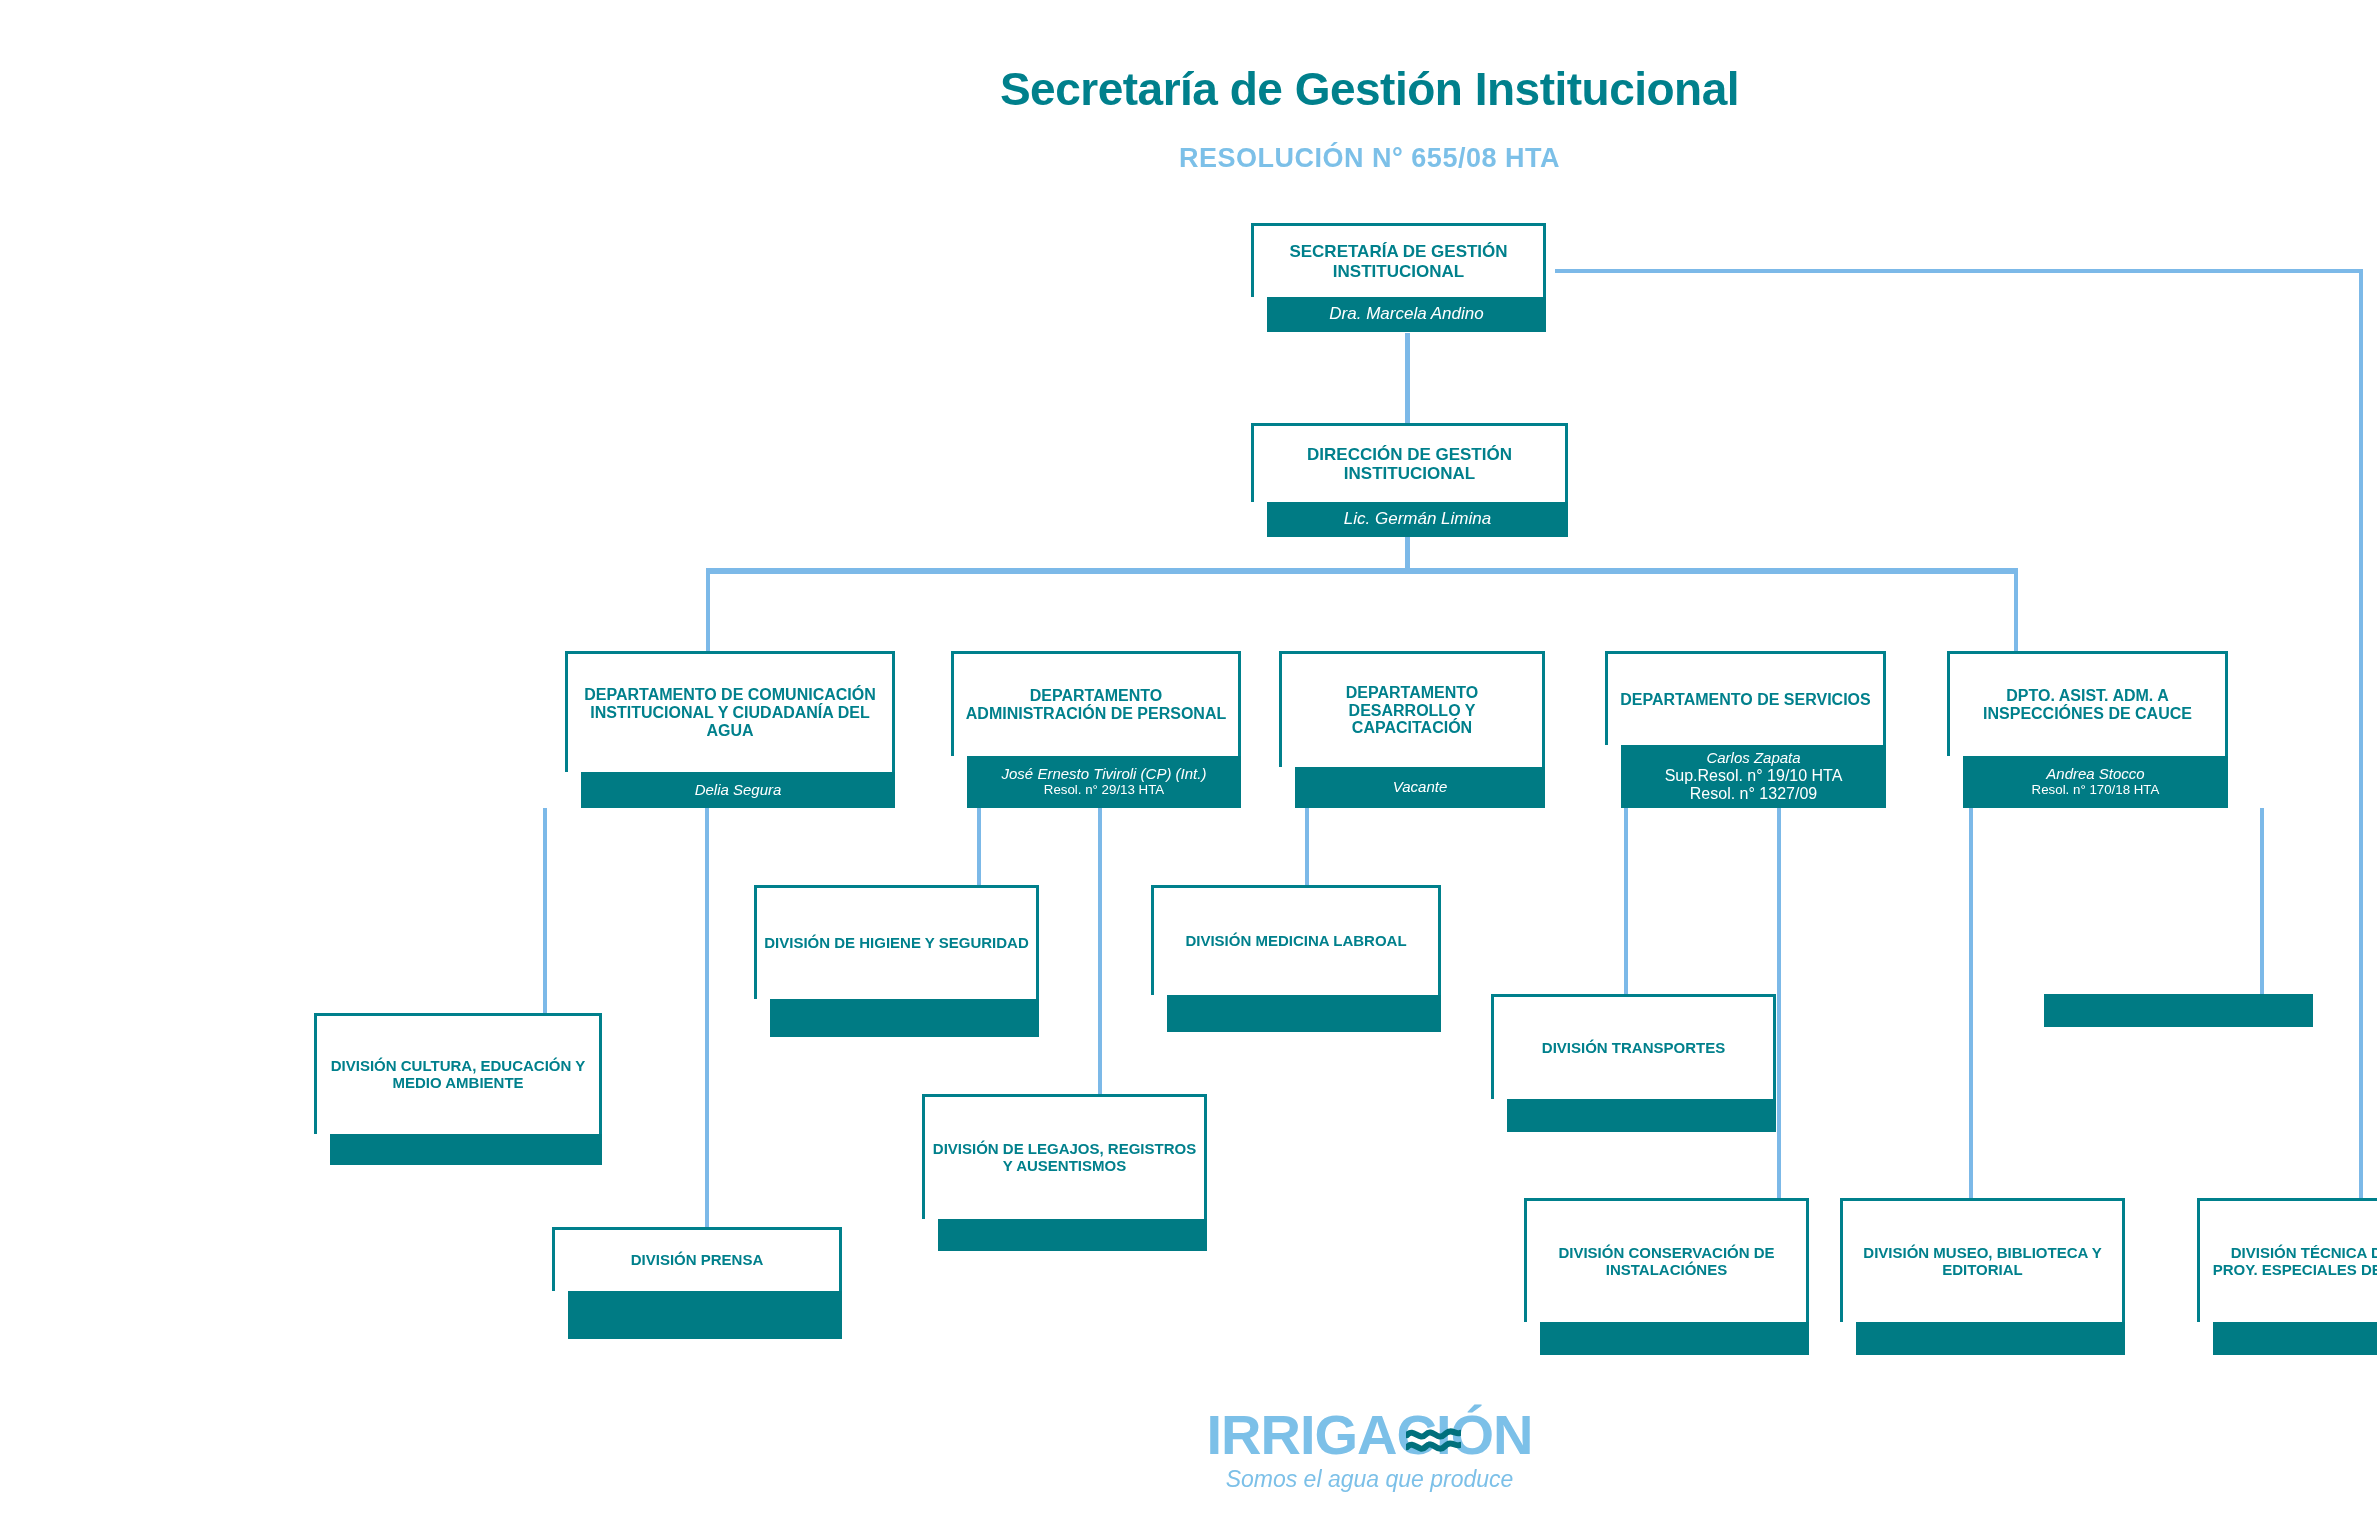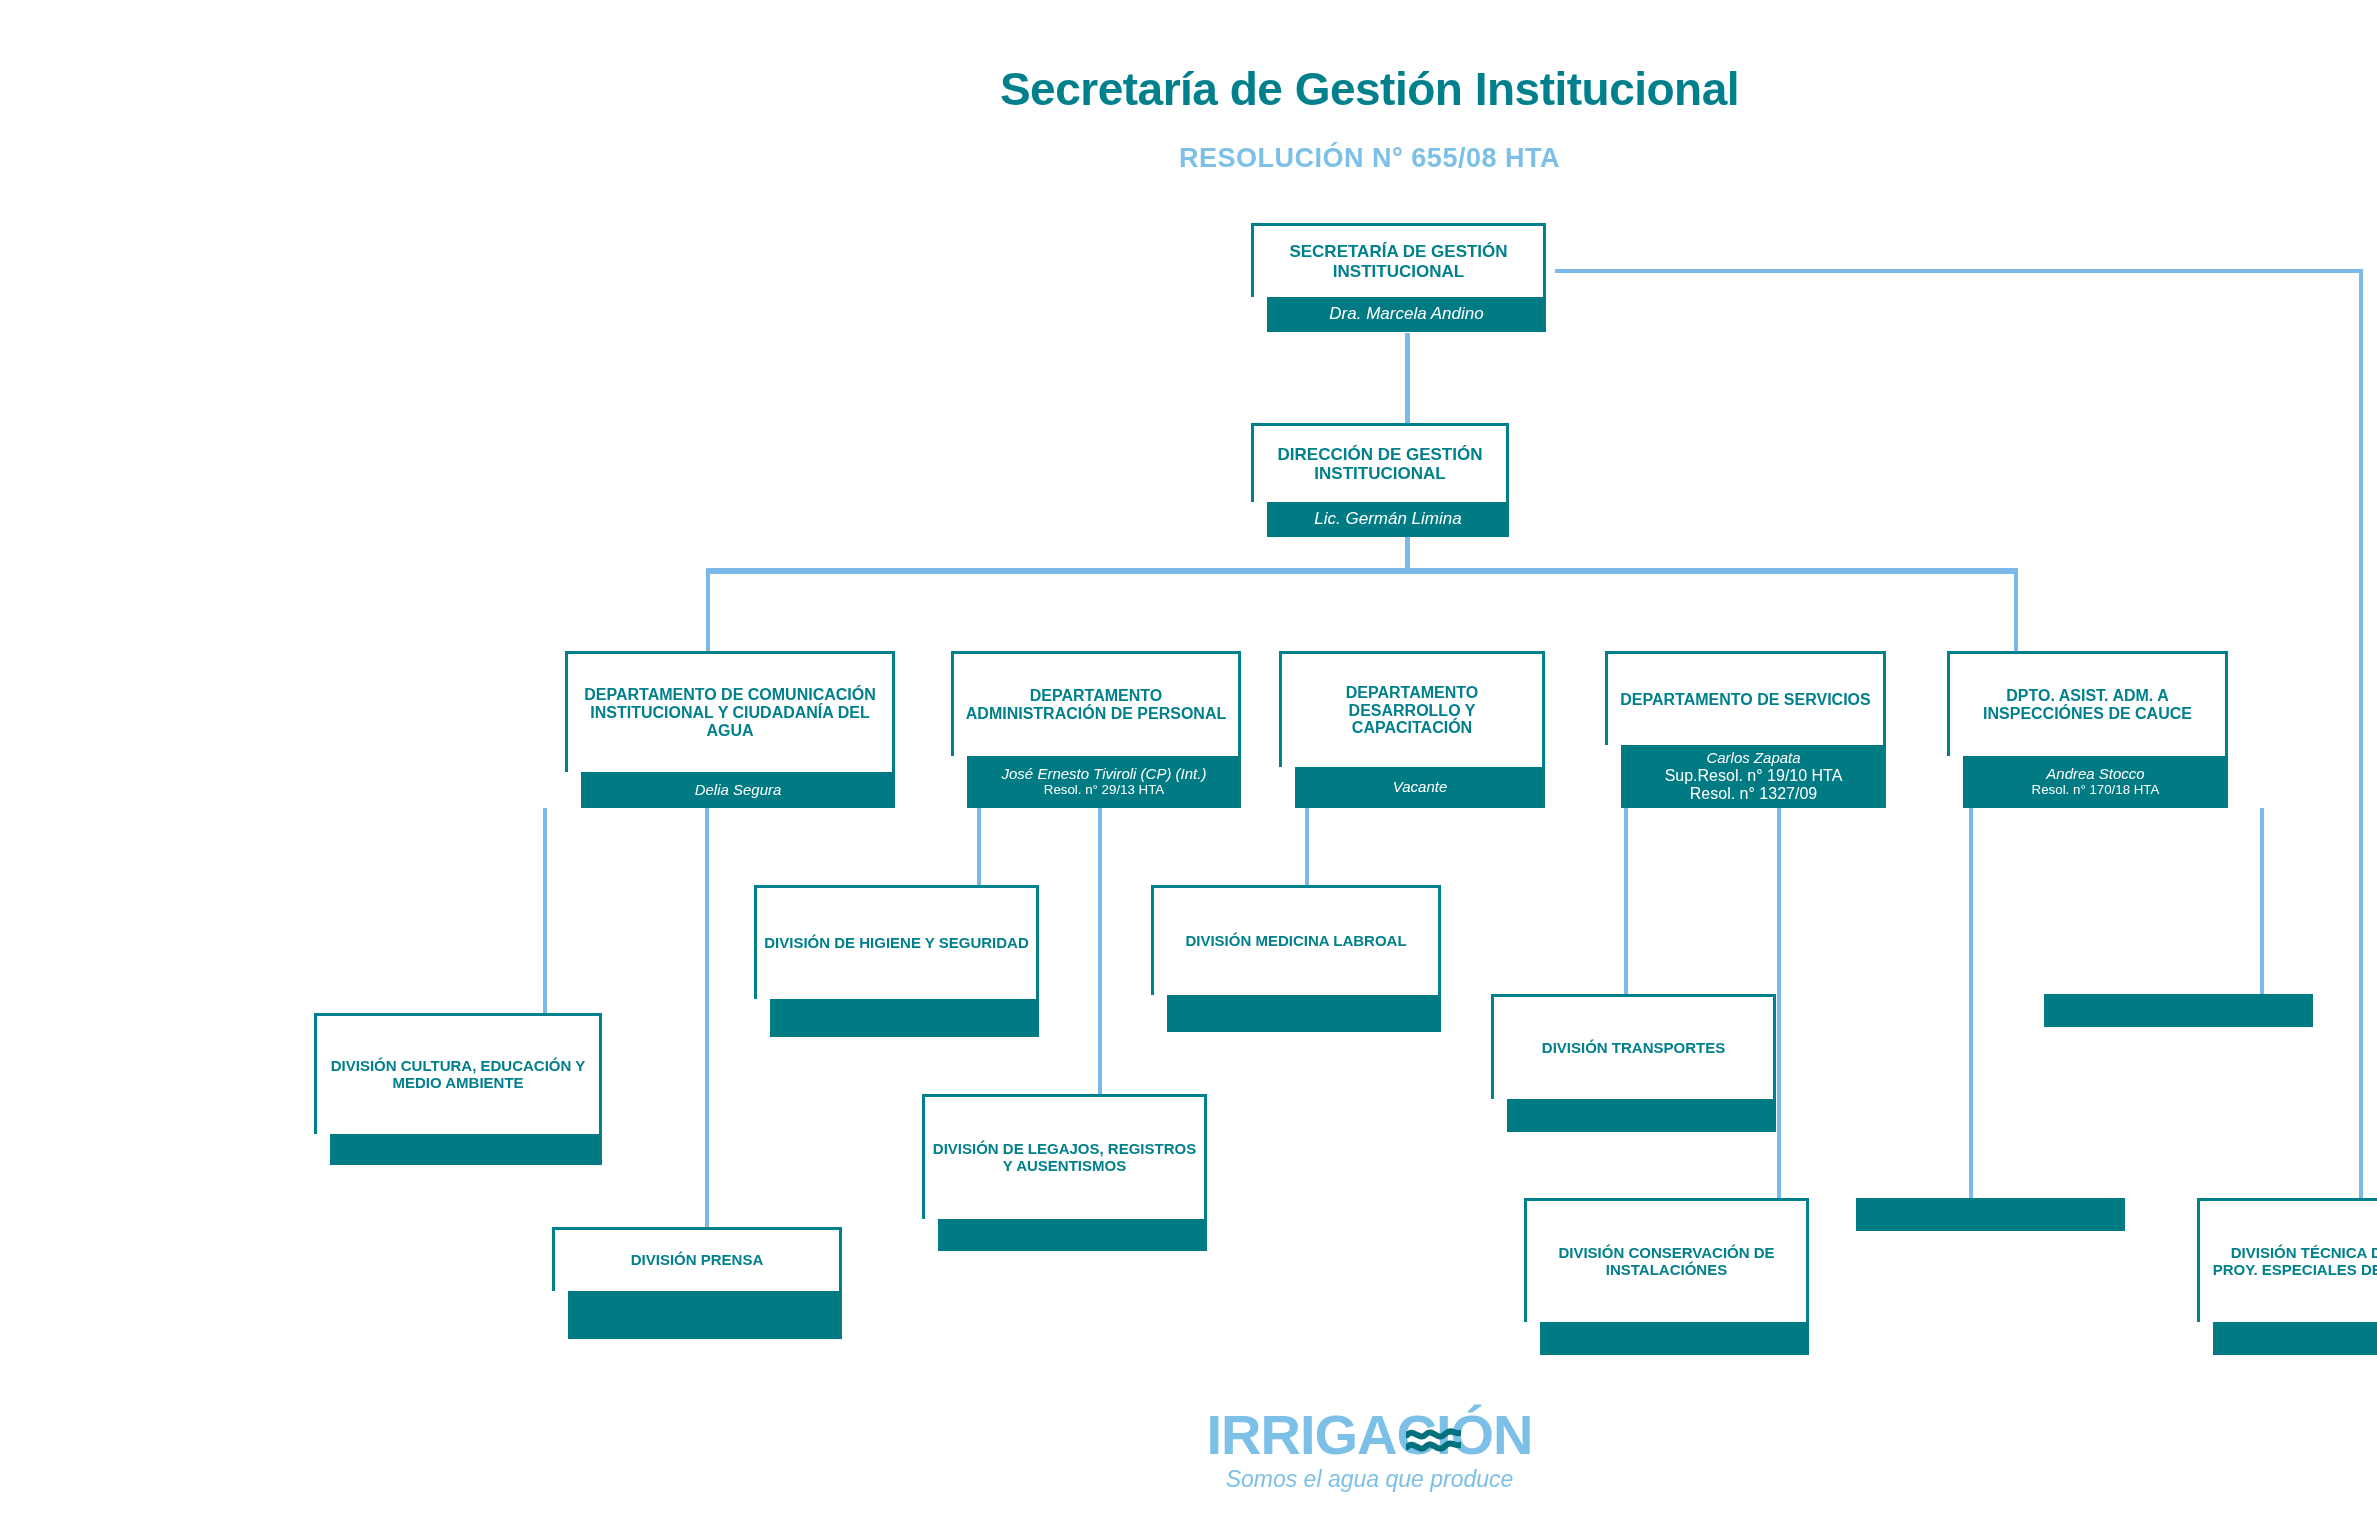--- a/index.html
+++ b/index.html
@@ -72,21 +72,21 @@
 
 <div class="node lvl1" style="left:1251px;top:223px;width:295px;height:109px;">
   <div class="head">
     <div class="t">SECRETARÍA DE GESTIÓN INSTITUCIONAL</div>
   </div>
   <div class="foot" style="height:35px;">
     <div class="nm">Dra. Marcela Andino</div>
   </div>
 </div>
 
-<div class="node lvl1" style="left:1251px;top:423px;width:258px;height:114px;">
+<div class="node lvl1" style="left:1251px;top:423px;width:317px;height:114px;">
   <div class="head">
     <div class="t">DIRECCIÓN DE GESTIÓN INSTITUCIONAL</div>
   </div>
   <div class="foot" style="height:35px;">
     <div class="nm">Lic. Germán Limina</div>
   </div>
 </div>
 
 <div class="node dept" style="left:565px;top:651px;width:330px;height:157px;">
   <div class="head">
@@ -184,20 +184,23 @@
     <div class="t">DIVISIÓN CONSERVACIÓN DE INSTALACIÓNES</div>
   </div>
   <div class="foot" style="height:33px;"></div>
 </div>
 
 <div class="node divi empty-foot" style="left:2028px;top:994px;width:285px;height:157px;">
   <div class="foot" style="height:33px;"></div>
 </div>
 
 <div class="node divi empty-foot" style="left:1840px;top:1198px;width:285px;height:157px;">
+  <div class="head">
+    <div class="t">DIVISIÓN MUSEO, BIBLIOTECA Y EDITORIAL</div>
+  </div>
   <div class="foot" style="height:33px;"></div>
 </div>
 
 <div class="node divi empty-foot" style="left:2197px;top:1198px;width:295px;height:157px;">
   <div class="head">
     <div class="t">DIVISIÓN TÉCNICA DE PROG. Y PROY. ESPECIALES DE ASISTENCIA</div>
   </div>
   <div class="foot" style="height:33px;"></div>
 </div>
 

